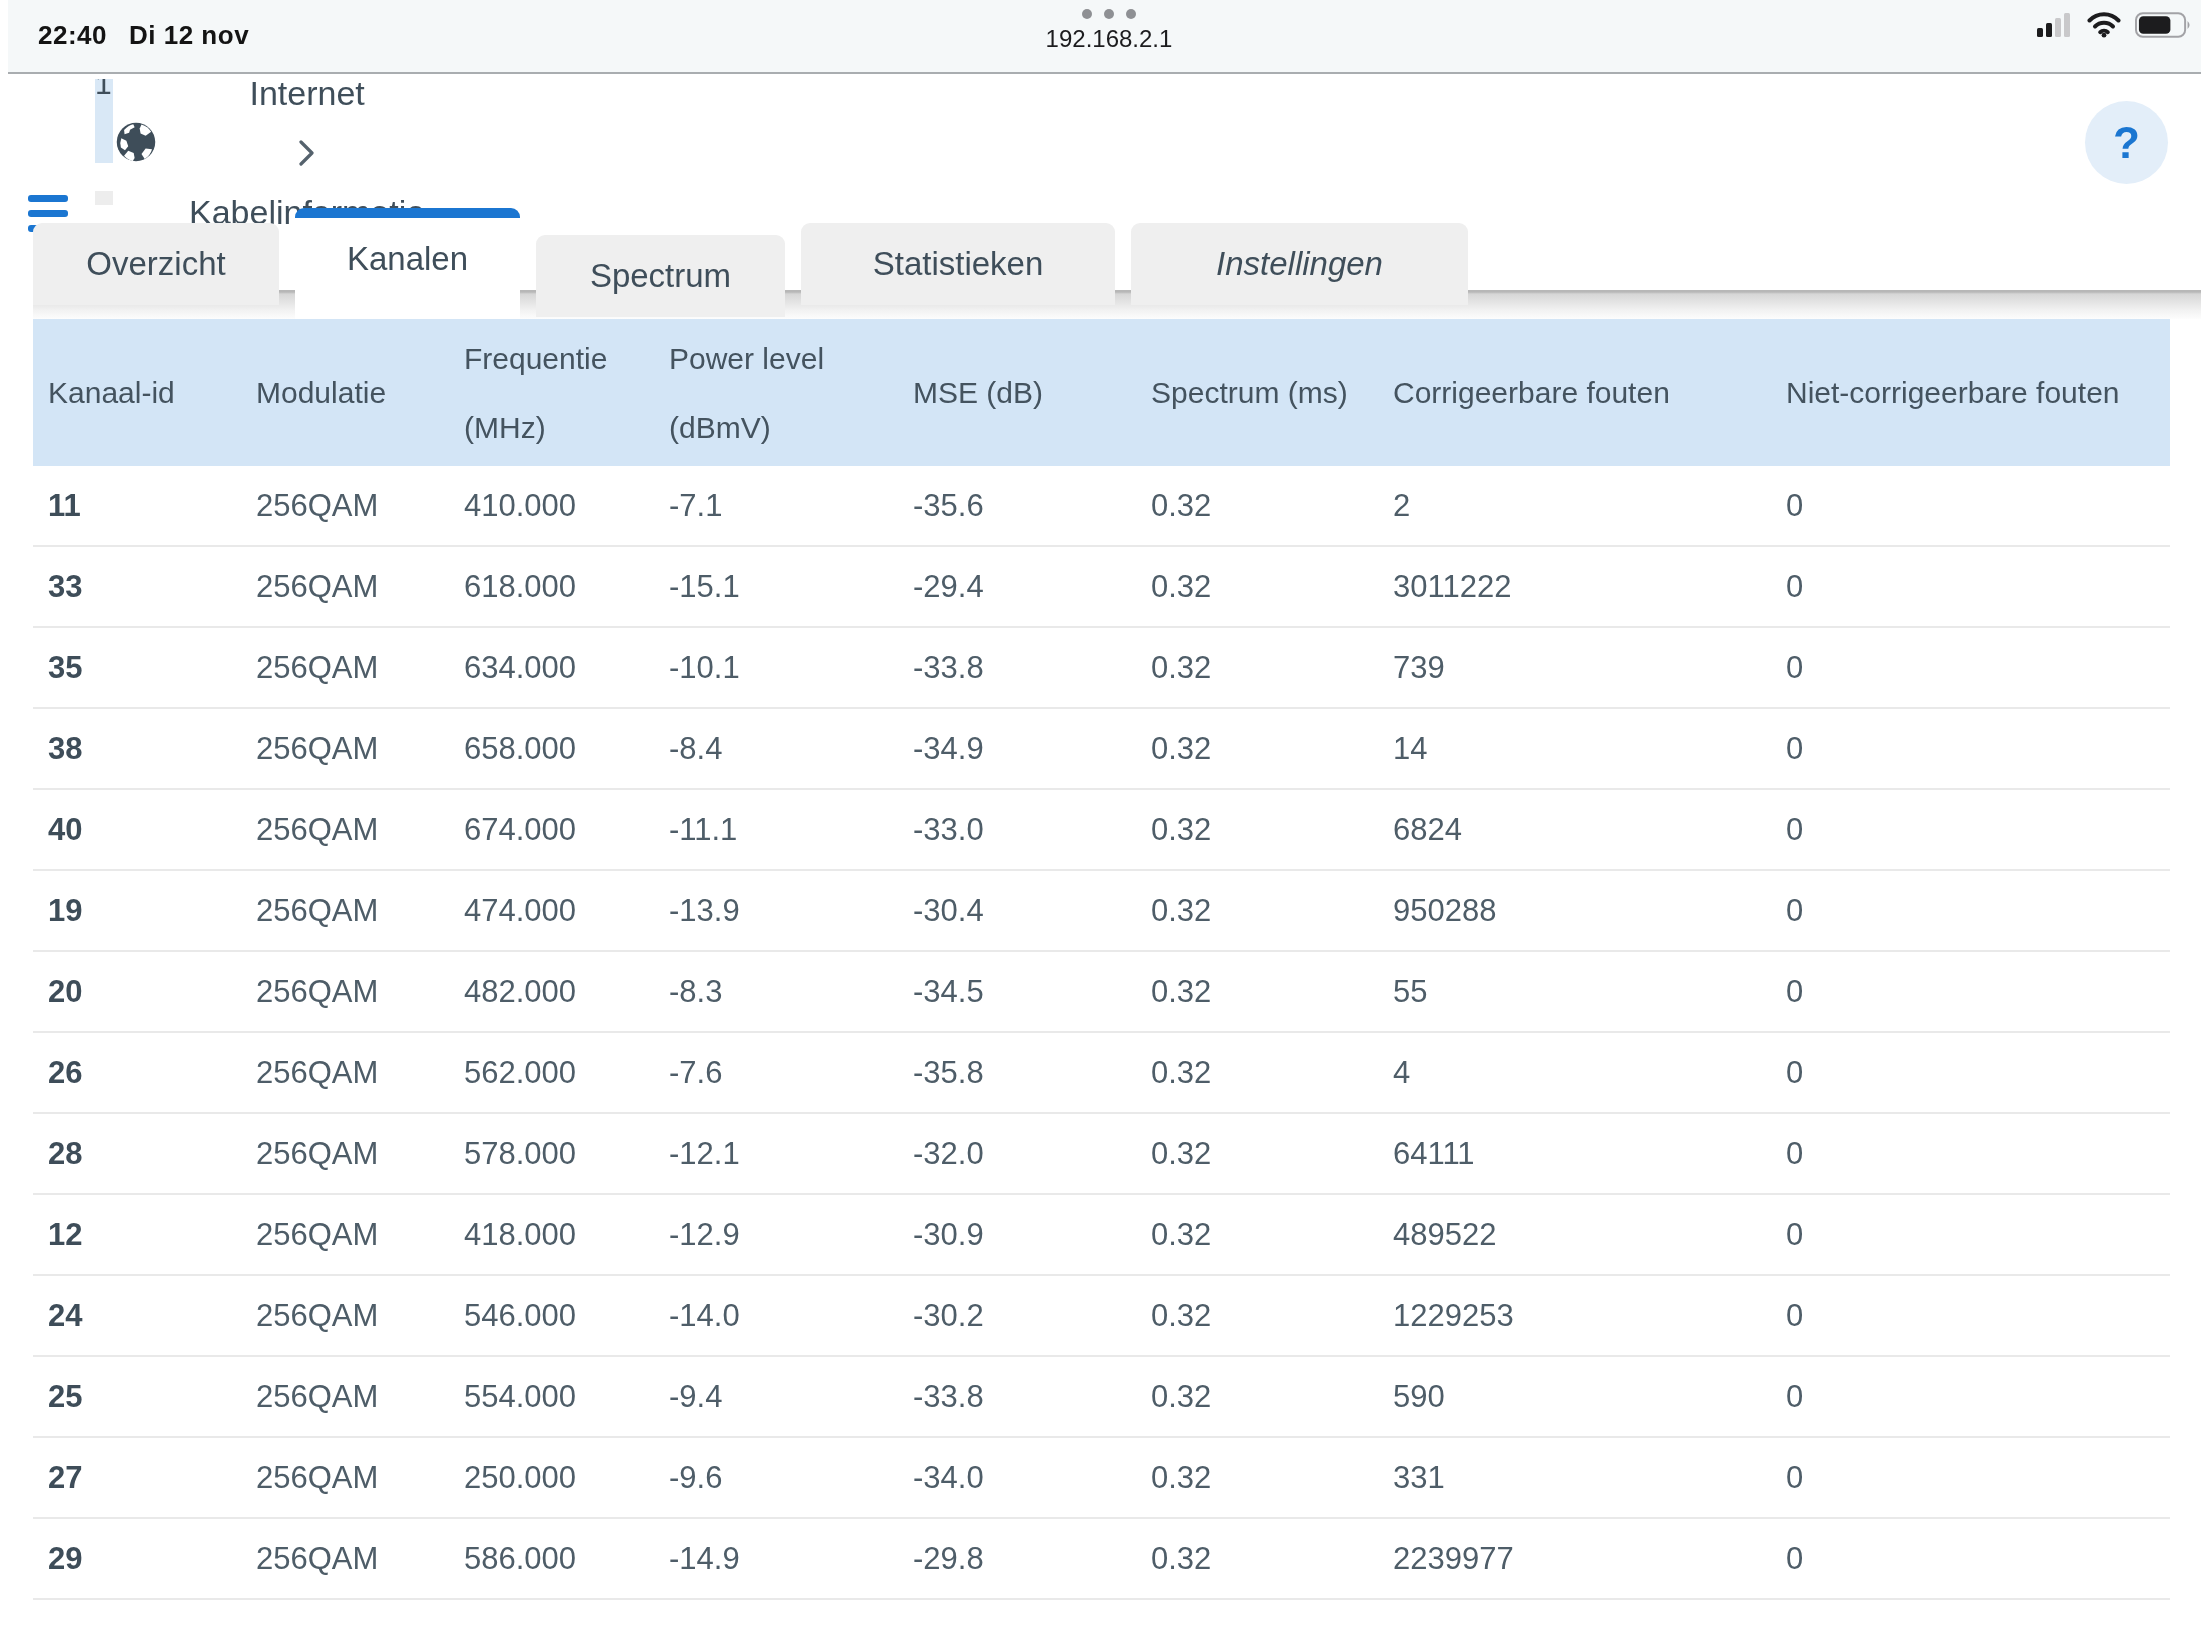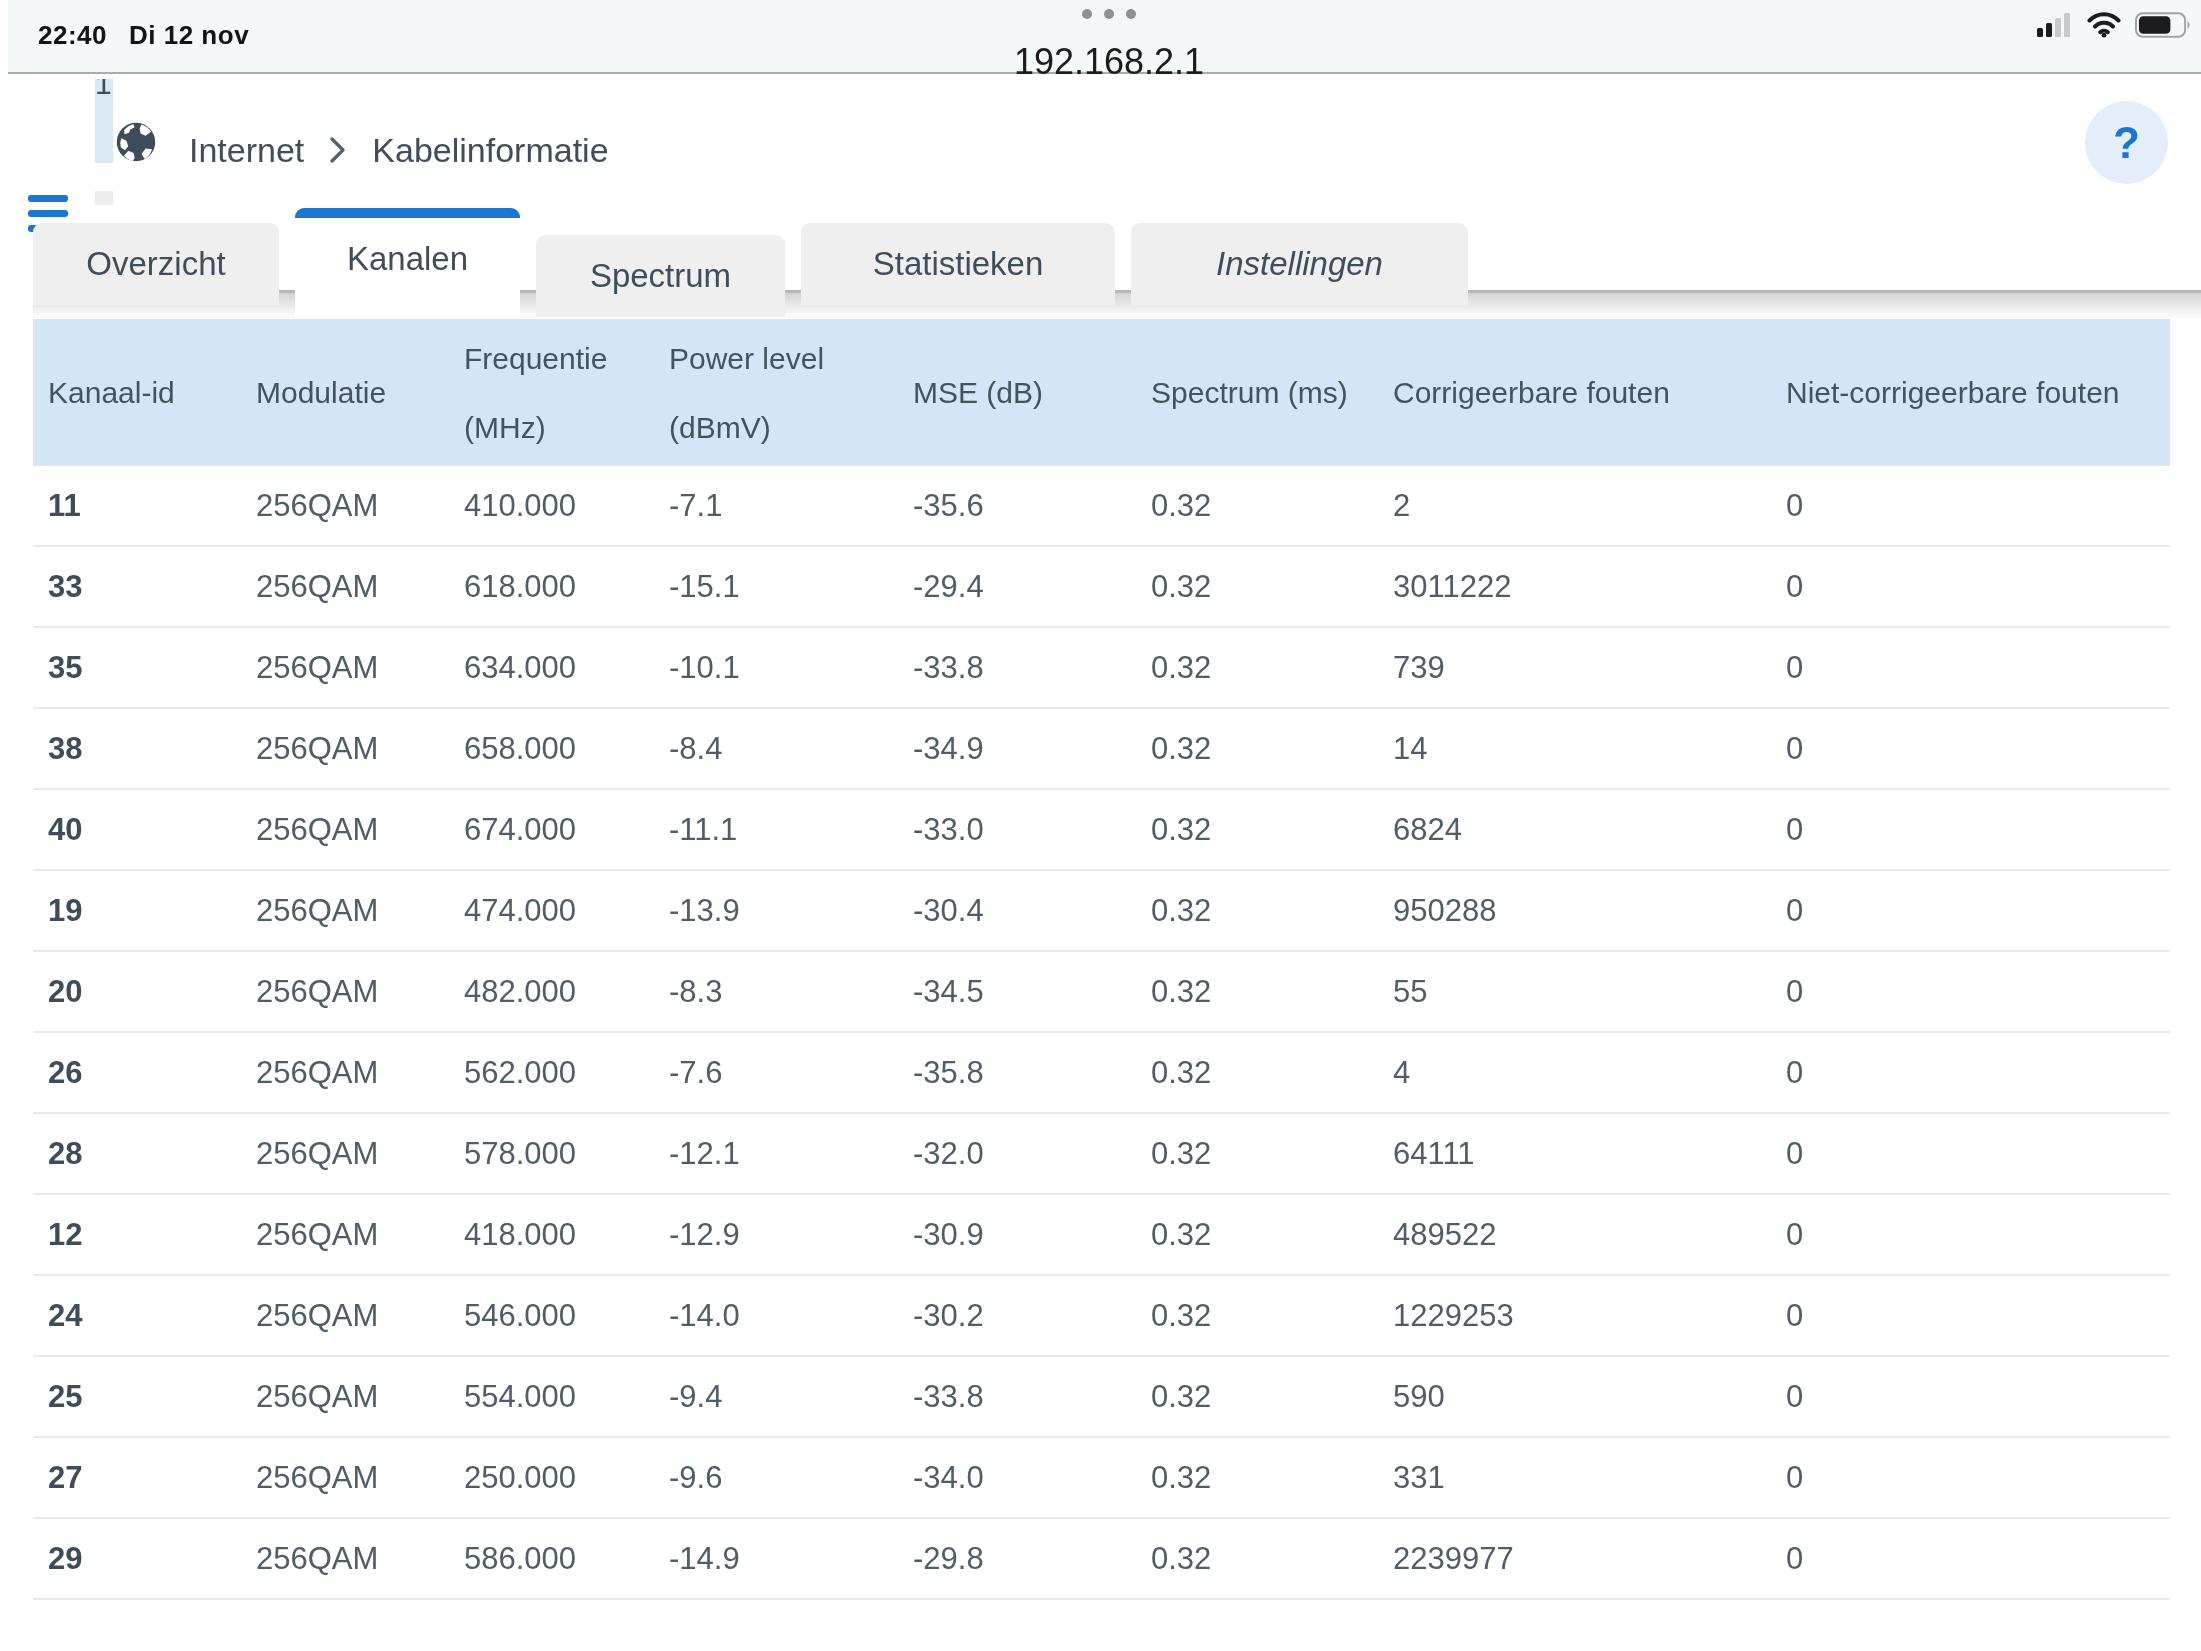--- a/index.html
+++ b/index.html
@@ -10,36 +10,36 @@
   
   .status-bar{
     position:absolute;left:8px;top:0;width:2202px;height:74px;
     background:#f5f8f9;border-bottom:2px solid #a9adb0;box-sizing:border-box;
   }
   .status-left{position:absolute;left:30px;top:20px;display:flex;gap:22px;
     font-size:26px;font-weight:700;color:#141414;letter-spacing:0.5px;}
   .status-center{position:absolute;left:0;top:0;width:100%;text-align:center;}
   .ellipsis-dots{display:flex;gap:12px;justify-content:center;margin-top:9px;}
   .ellipsis-dots i{width:10px;height:10px;border-radius:50%;background:#8e9094;}
-  .status-url{display:inline-block;margin-top:22px;font-size:36px;color:#1c1c1e;}
+  .status-url{display:inline-block;margin-top:6px;font-size:24px;color:#1c1c1e;}
   .status-right{position:absolute;right:18px;top:12px;display:flex;align-items:center;gap:14px;}
   
   .app-header{position:absolute;left:0;top:74px;width:2202px;height:134px;background:#ffffff;}
   .menu-btn{position:absolute;left:28px;top:121px;width:40px;height:38px;cursor:pointer;}
   .menu-btn i{position:absolute;left:0;width:40px;height:7px;border-radius:3px;background:#1b76d1;}
   .menu-btn i:nth-child(1){top:0;} .menu-btn i:nth-child(2){top:15px;} .menu-btn i:nth-child(3){top:30px;}
   .autofill-artifact{
     position:absolute;left:95px;top:5px;width:18px;height:84px;background:#d9e8f6;
     overflow:hidden;font-size:30px;color:#3f4e5a;
   }
   .autofill-artifact span{position:absolute;top:-12px;left:0;}
   .artifact-tail{position:absolute;left:95px;top:117px;width:18px;height:14px;background:#ededed;}
   .globe{position:absolute;left:114px;top:46px;}
   .crumbs{position:absolute;left:189px;top:0;height:152px;display:flex;align-items:center;gap:26px;
-    font-size:34px;color:#3f4e5a;}
+    font-size:34px;color:#3f4e5a;flex-direction:column;}
   .crumb{cursor:pointer;}
   .help-btn{
     position:absolute;right:34px;top:27px;width:83px;height:83px;border-radius:50%;
     background:#e3eef9;color:#1b76d1;font-size:44px;font-weight:700;
     display:flex;align-items:center;justify-content:center;cursor:pointer;
   }
   
   .tabbar{position:absolute;left:33px;top:208px;display:flex;gap:16px;z-index:3;align-items:center;}
   .tab{
     height:82px;background:#efefef;border-radius:9px 9px 0 0;box-sizing:border-box;

